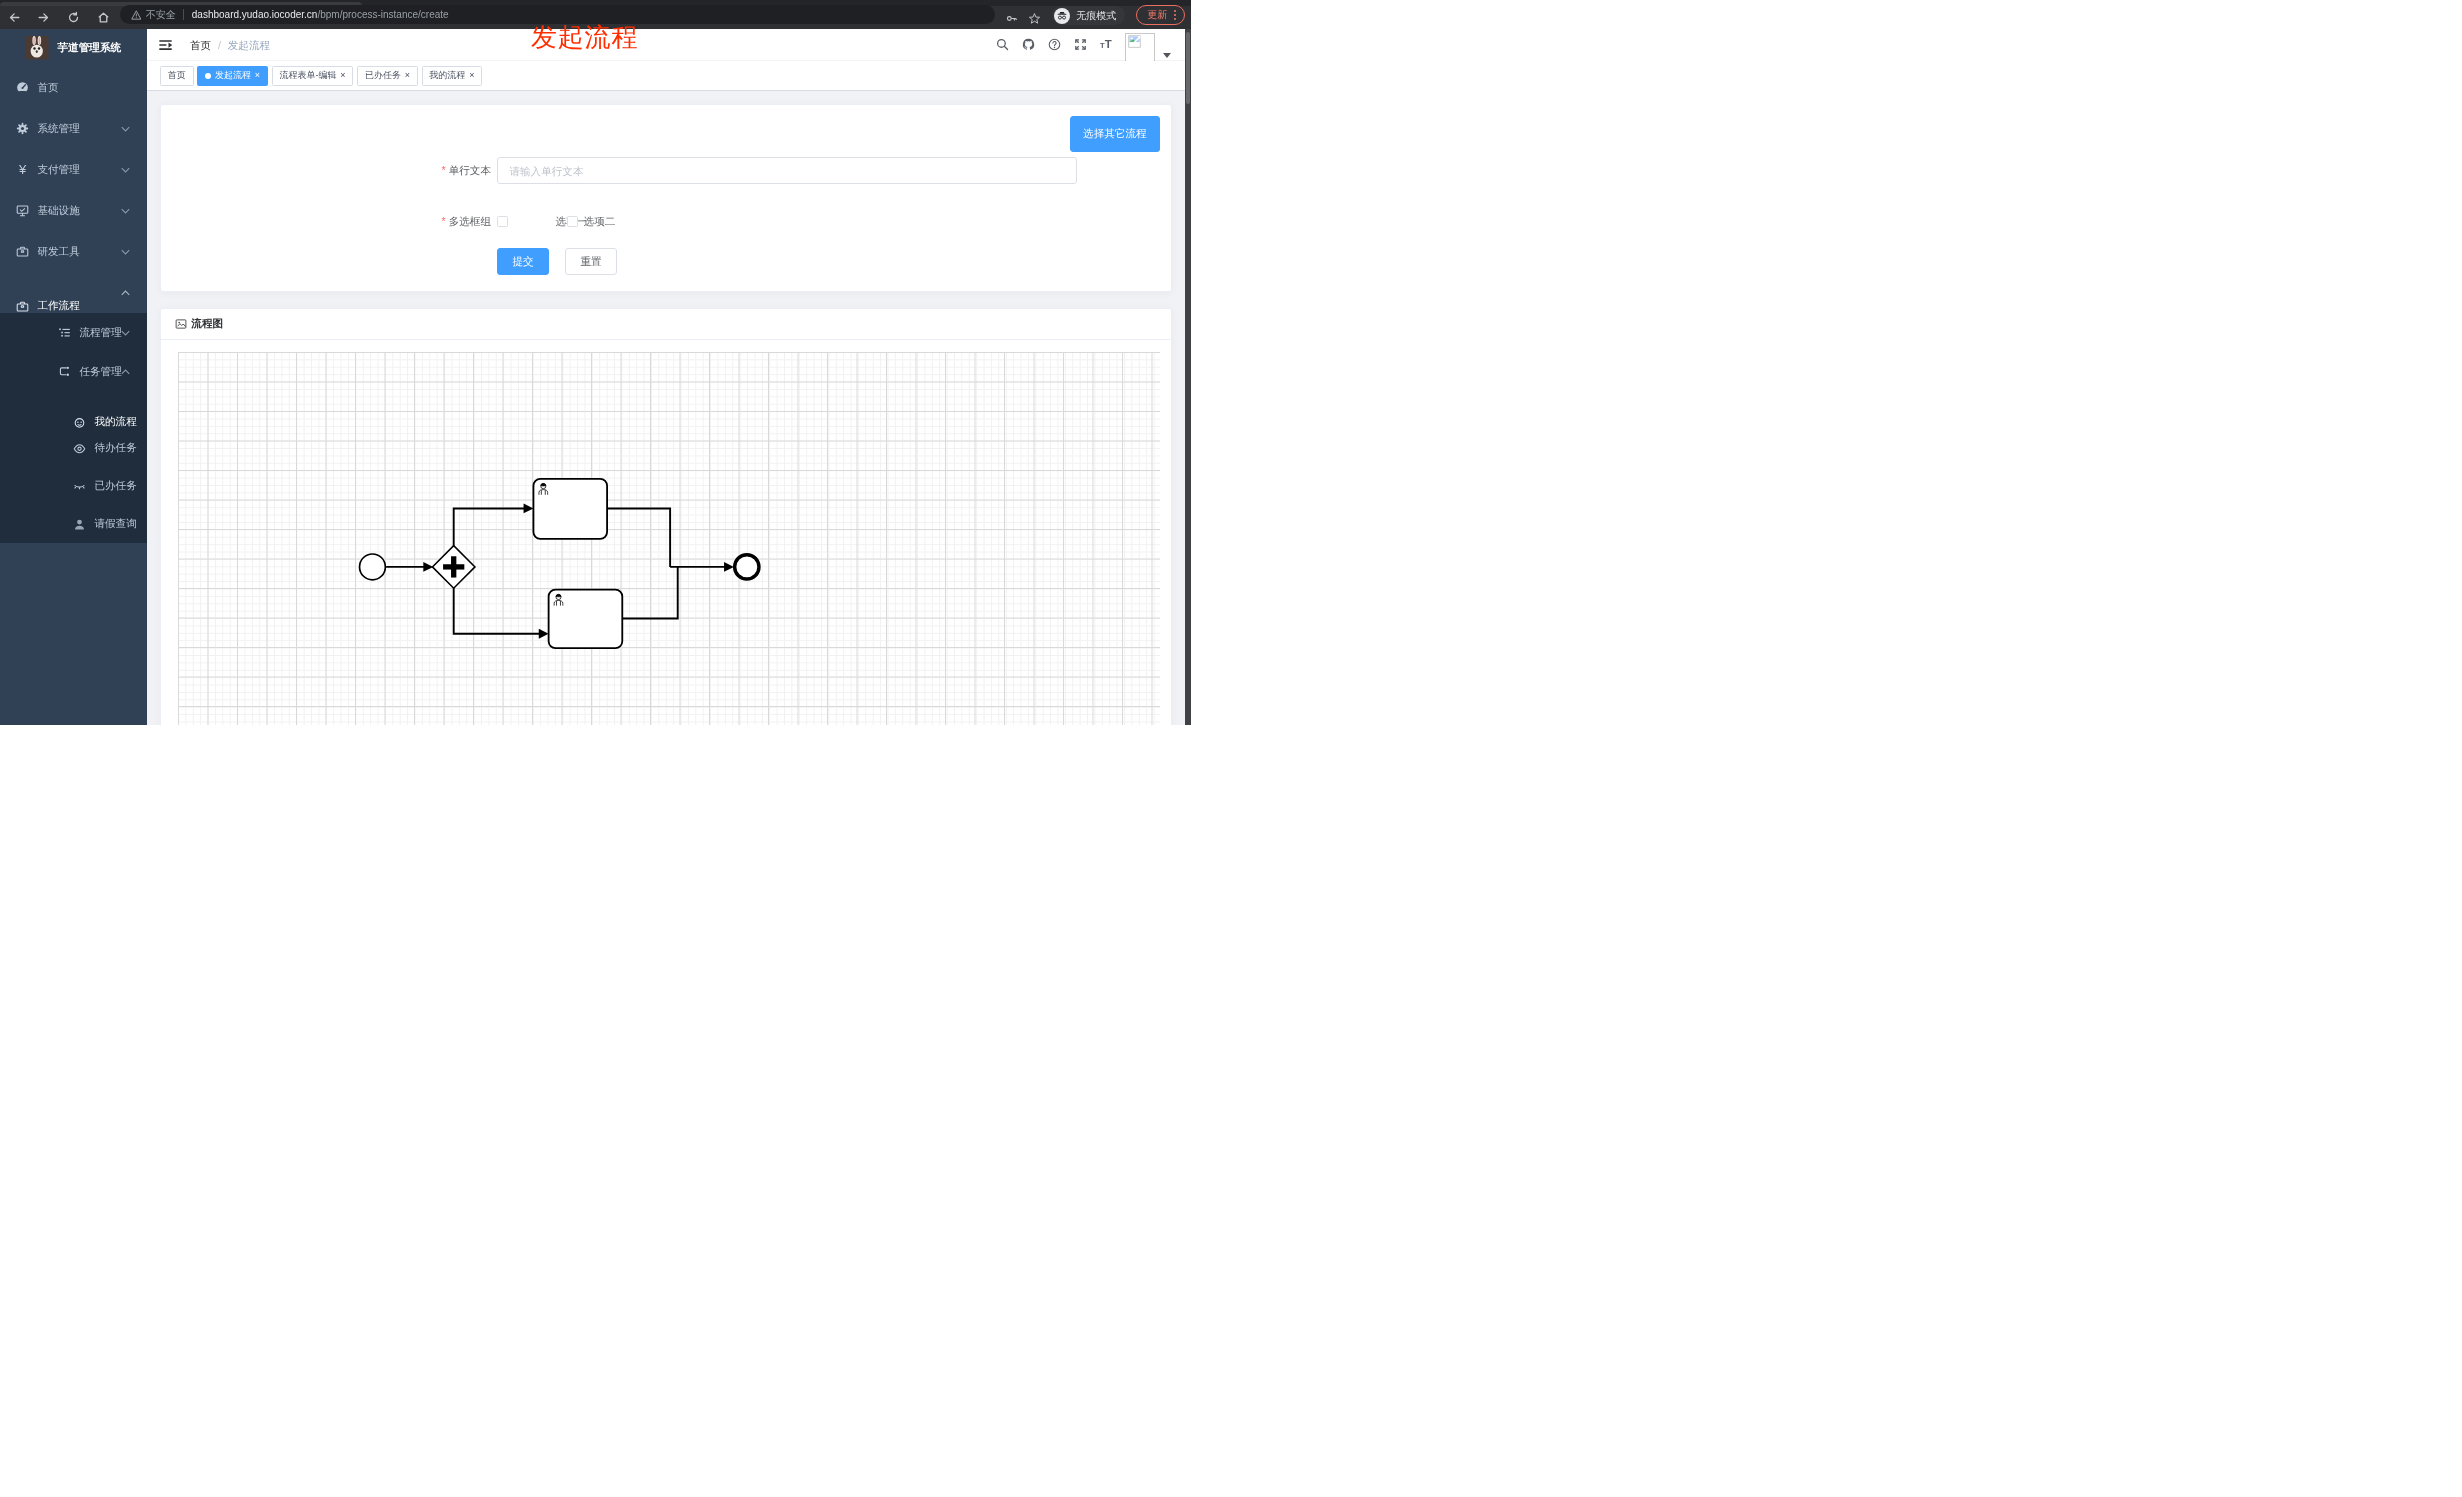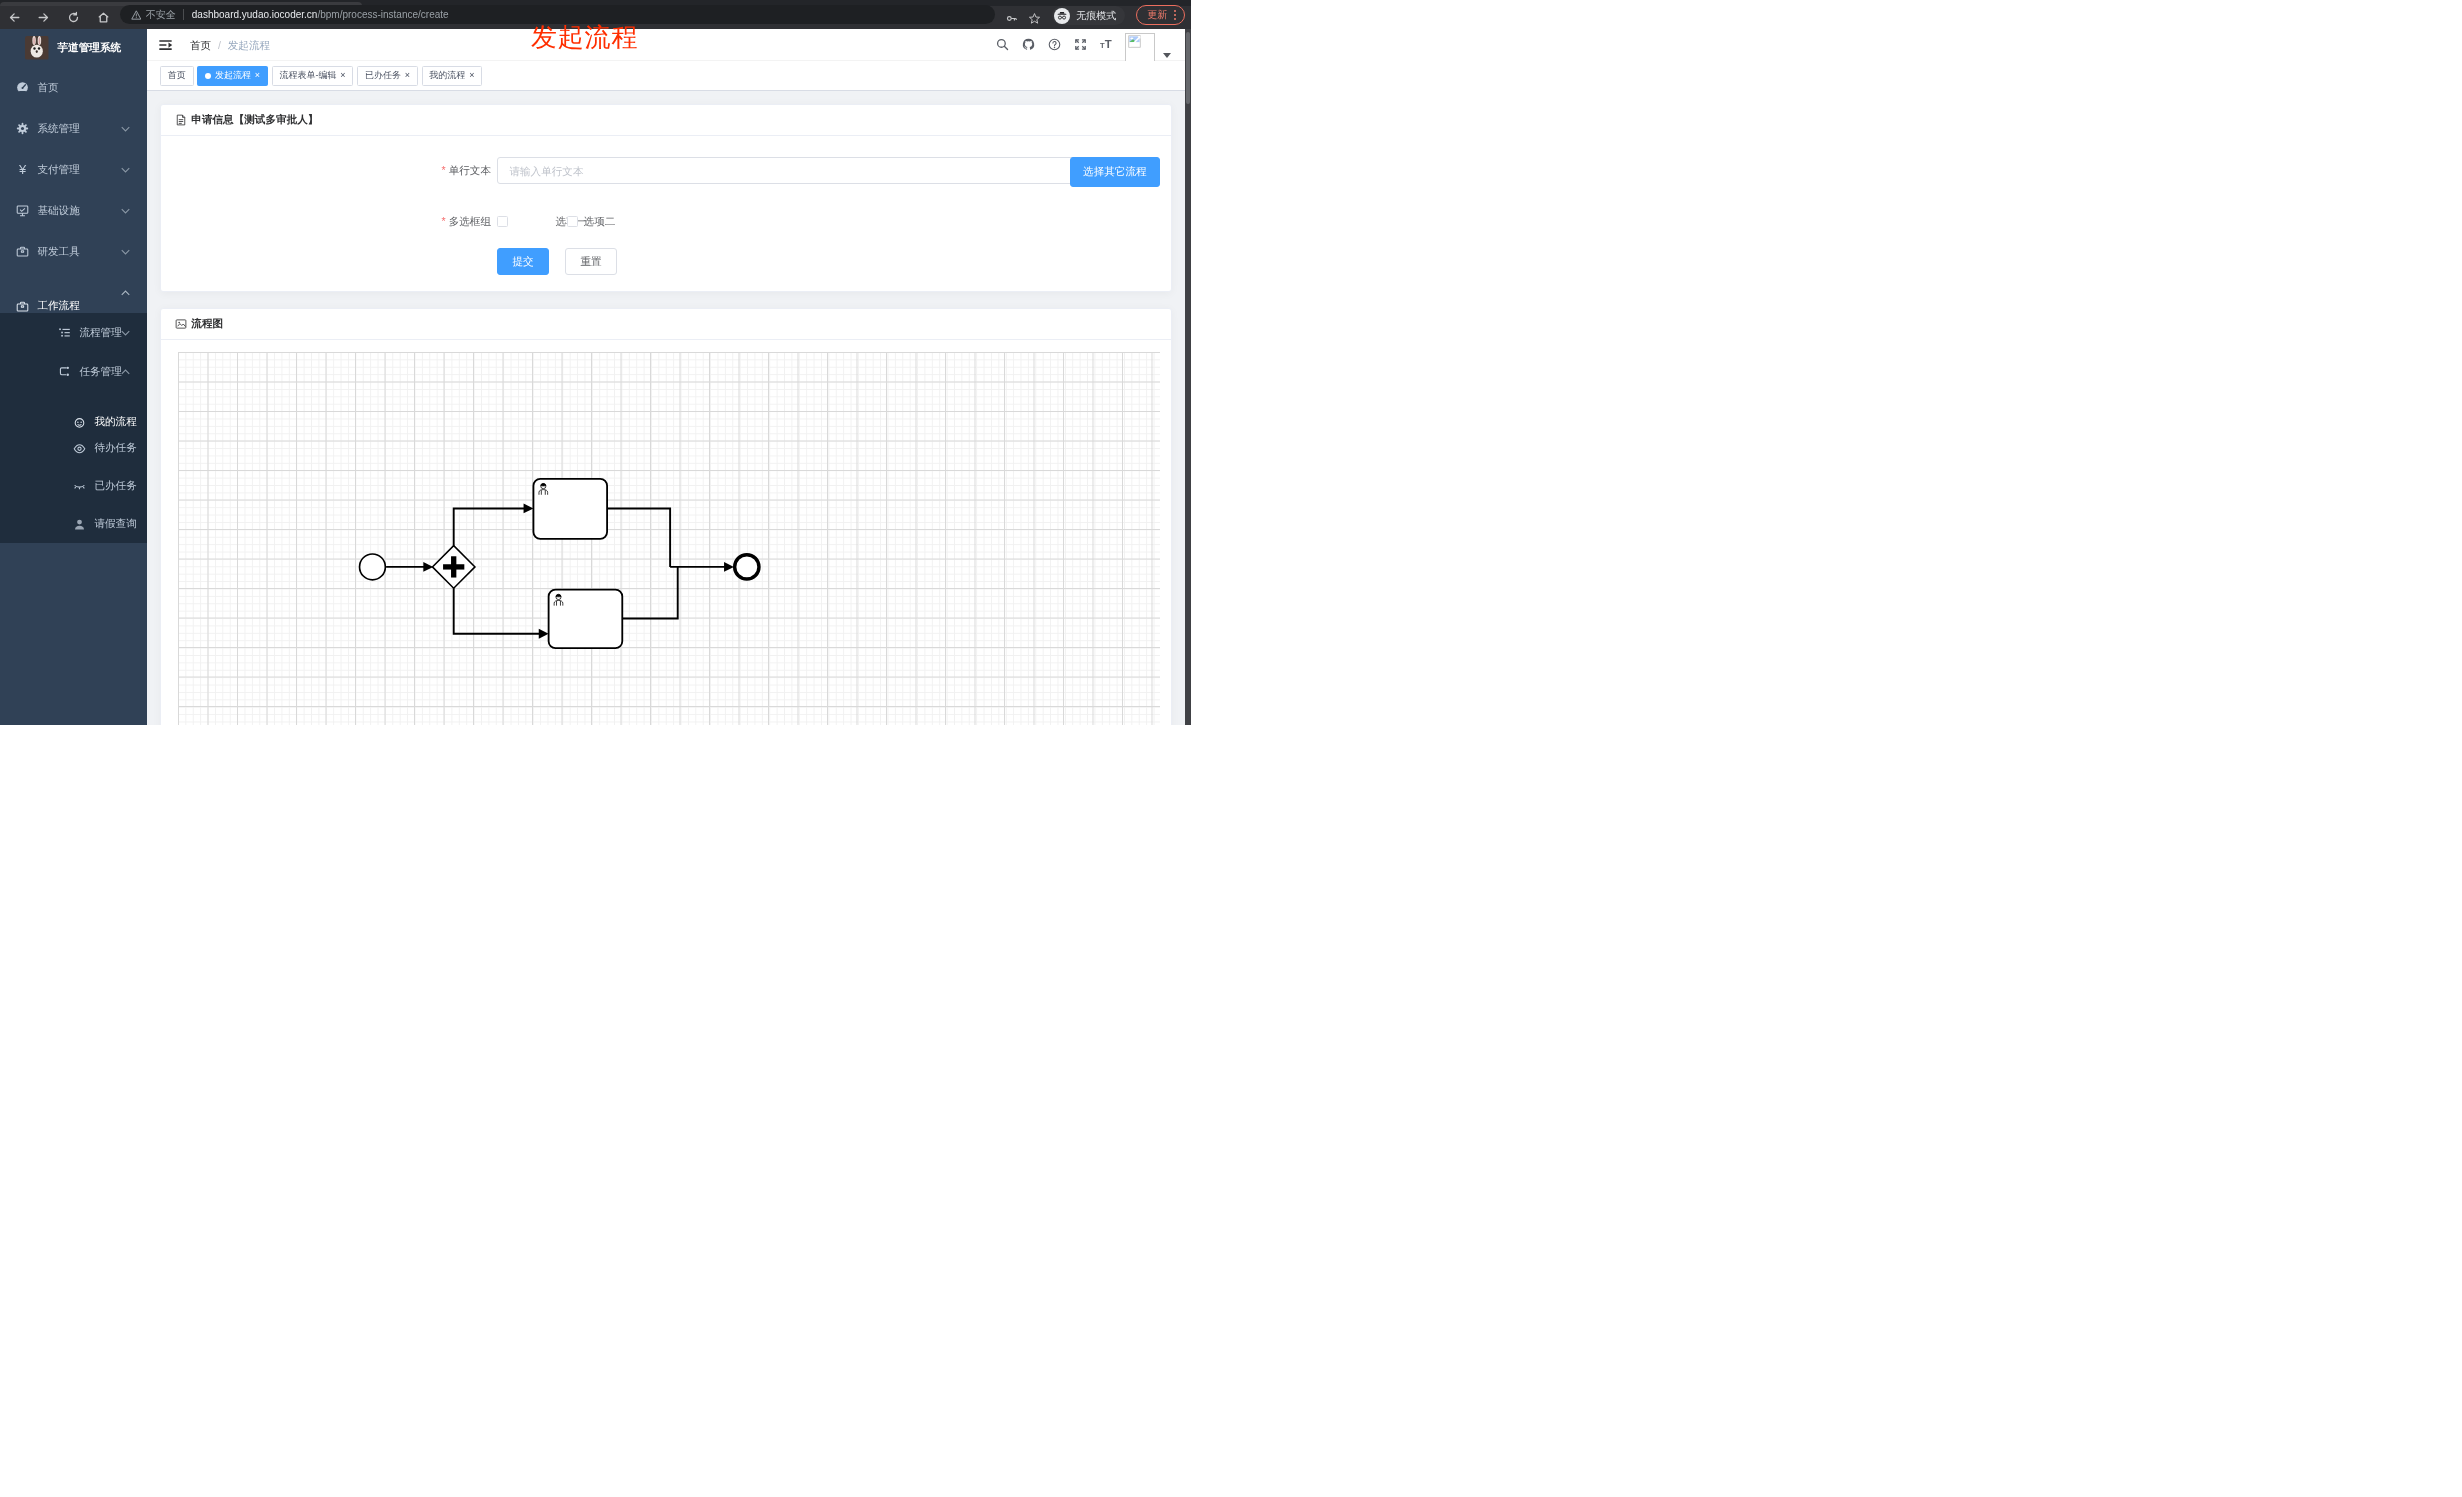--- a/index.html
+++ b/index.html
@@ -64,21 +64,21 @@
   .tag { height:20px; display:flex; align-items:center; gap:3.8px; padding:0 6.8px; border:0.8px solid #d8dce5; background:#fff; color:#495060; font-size:9px; cursor:pointer; border-radius:1.5px; }
   .tag .x { font-size:9px; line-height:9px; cursor:pointer; }
   .tag.active { background:#409eff; border-color:#409eff; color:#fff; }
   .tag.active .dot { width:6px; height:6px; border-radius:50%; background:#fff; }
 
   #content { position:absolute; top:62px; bottom:0; left:0; right:0; background:#f0f2f5; padding:13px; overflow:hidden; }
   .card { background:#fff; border:0.8px solid #ebeef5; border-radius:3px; box-shadow:0 1.5px 9px rgba(0,0,0,.04); position:relative; }
   .card-header { height:31px; border-bottom:0.8px solid #ebeef5; display:flex; align-items:center; padding:0 13.7px; gap:4.6px; font-size:10.6px; color:#303133; font-weight:600; }
 
   #apply-card { height:188px; }
-  #choose-btn { position:absolute; right:11.4px; top:10.6px; height:30px; padding:0 12px; background:#409eff; border:0.8px solid #409eff; color:#fff; font-size:10.6px; border-radius:3px; cursor:pointer; z-index:5;margin-top:41px; }
+  #choose-btn { position:absolute; right:11.4px; top:10.6px; height:36px; padding:0 12px; background:#409eff; border:0.8px solid #409eff; color:#fff; font-size:10.6px; border-radius:3px; cursor:pointer; z-index:5; }
   .f-label { position:absolute; left:0; width:330px; text-align:right; font-size:10.6px; color:#606266; line-height:27px; }
   .f-label .req { color:#f56c6c; margin-right:3px; }
   #text-input { position:absolute; left:336px; top:52px; width:580px; height:27px; border:0.8px solid #dcdfe6; border-radius:3px; padding:0 11.4px; font-size:10.6px; color:#303133; font-family:inherit; }
   #text-input::placeholder { color:#c0c4cc; }
   .cb-group { position:absolute; top:103px; height:27px; display:flex; align-items:center; gap:6px; font-size:10.6px; color:#606266; cursor:pointer; }
   .cb-box { width:10.6px; height:10.6px; border:0.8px solid #dcdfe6; border-radius:1.5px; background:#fff; }
   .btn { height:27px; border-radius:3px; font-size:10.6px; cursor:pointer; position:absolute; top:143px; }
   #submit-btn { left:336px; width:52px; background:#409eff; border:0.8px solid #409eff; color:#fff; }
   #reset-btn { left:404px; width:52px; background:#fff; border:0.8px solid #dcdfe6; color:#606266; }
 
@@ -425,28 +425,20 @@
       </span>
     <span class="tag">
         <span>我的流程</span>
         <span class="x">×</span>
       </span>
   </div>
 
   <div id="content">
 
     <div class="card" id="apply-card">
-      <div class="card-header">
-        <svg width="12" height="12" viewBox="0 0 16 16" fill="none" stroke="#303133" stroke-width="1.1">
-            <path d="M3 1.5 h7 l3 3 V14.5 H3 Z"></path>
-            <path d="M10 1.5 V4.5 H13"></path>
-            <path d="M5 7.5 h6 M5 10 h6 M5 12.5 h4"></path>
-          </svg>
-        <span>申请信息【测试多审批人】</span>
-      </div>
       <button id="choose-btn">选择其它流程</button>
 
       <div class="f-label" style="top:52px;"><span class="req">*</span><span>单行文本</span></div>
       <input id="text-input" type="text" placeholder="请输入单行文本" style="">
 
       <div class="f-label" style="top:103px;"><span class="req">*</span><span>多选框组</span></div>
       <div class="cb-group" style="left:336px;gap:48px;">
         <span class="cb-box"></span>
         <span>选项一</span>
       </div>

